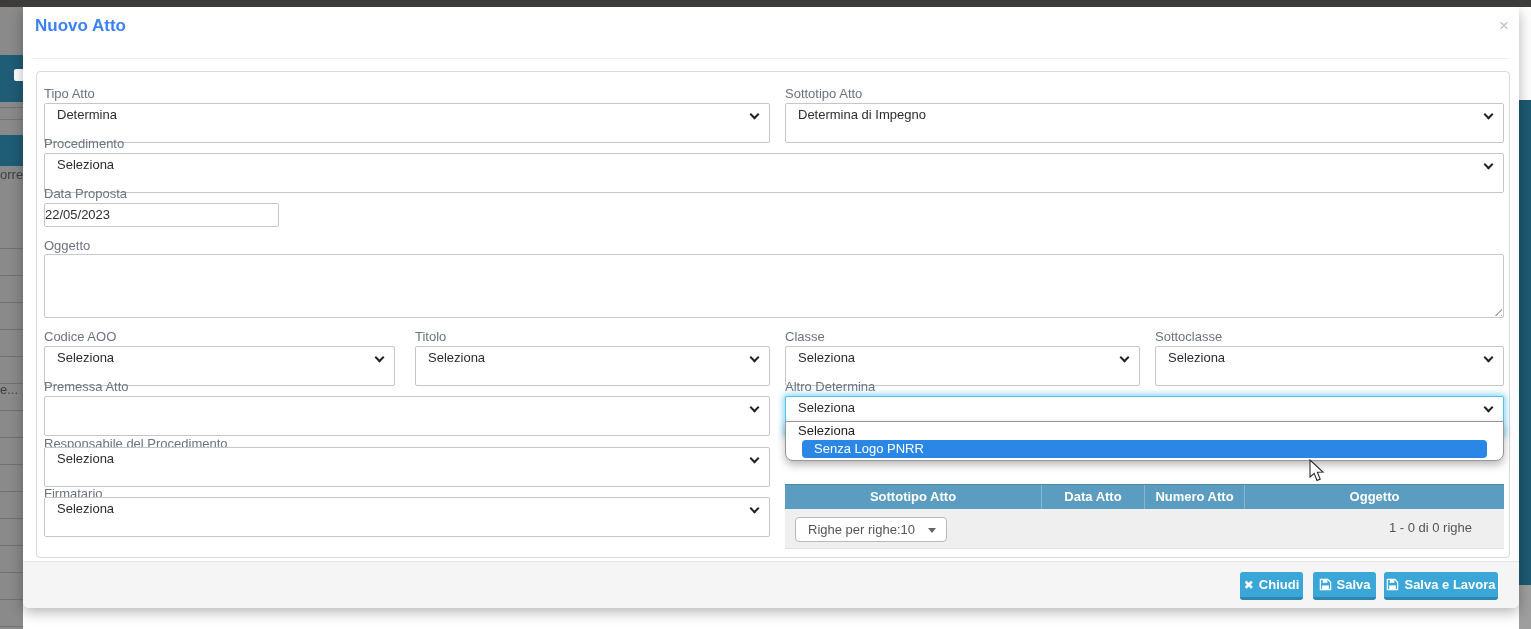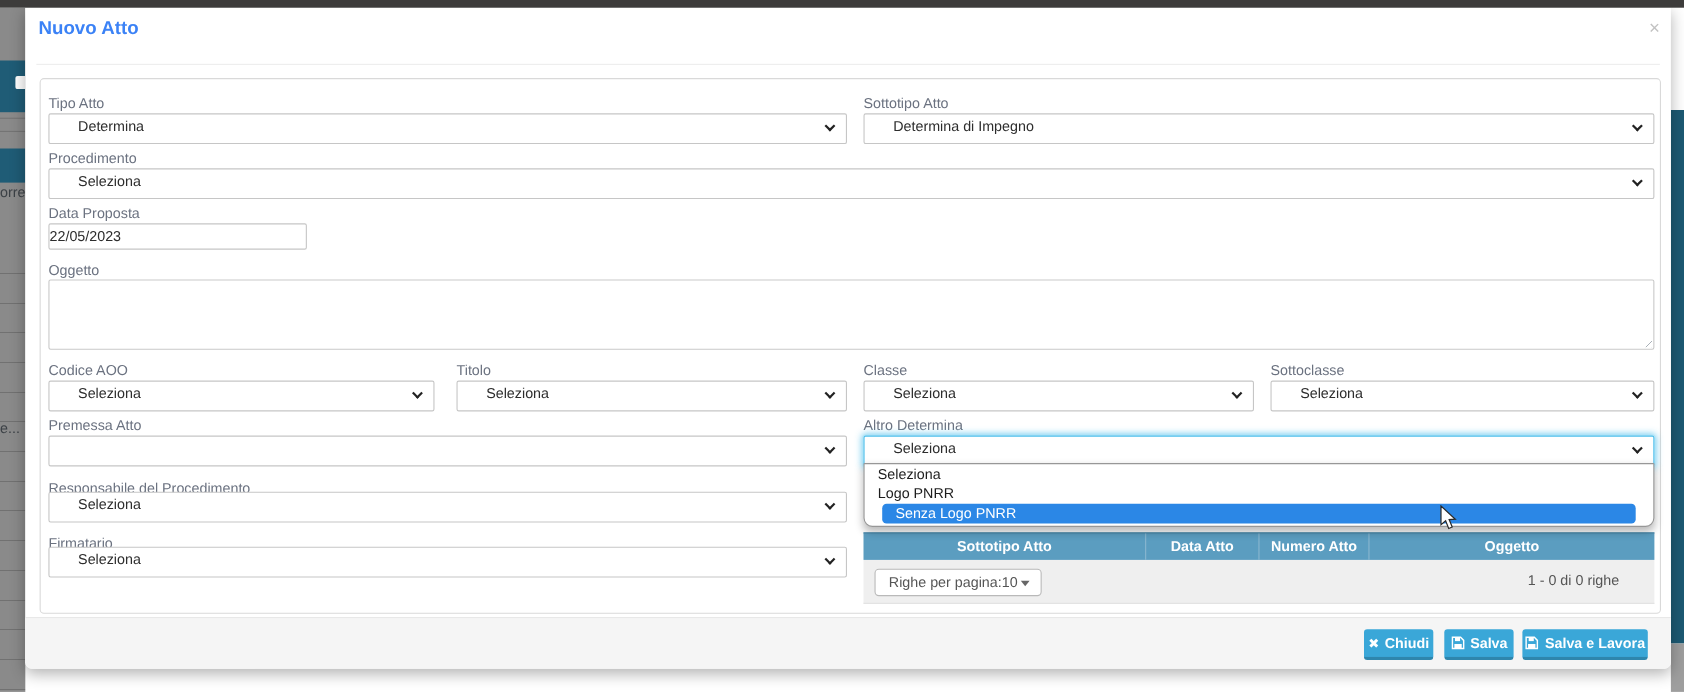--- a/index.html
+++ b/index.html
@@ -24,22 +24,22 @@
   
   .modal { position:absolute; left:23px; top:7px; width:1496px; height:601px; background:#fff;
            border-radius:0 0 6px 6px; box-shadow:0 4px 14px rgba(0,0,0,.3); z-index:2; }
   .modal-title { position:absolute; left:12px; top:9px; font-size:17px; font-weight:700; color:#3b82f6; }
   .modal-close { position:absolute; right:10px; top:10px; font-size:17px; color:#c2c2c2; cursor:pointer; line-height:1; }
   .header-divider { position:absolute; left:10px; top:51px; width:1476px; height:1px; background:#ededed; }
   .panel { position:absolute; left:13px; top:64px; width:1474px; height:487px; border:1px solid #d9d9d9; border-radius:4px; }
 
   
   .lbl { position:absolute; font-size:13px; color:#6b7280; white-space:nowrap; }
-  .sel { position:absolute; height:28px; background:#fff; border:1px solid #c6c6c6; border-radius:2px;
-         font-size:13px; color:#2d2d2d; line-height:22px; padding-left:26px; }
+  .sel { position:absolute; height:40px; background:#fff; border:1px solid #c6c6c6; border-radius:2px;
+         font-size:13px; color:#2d2d2d; line-height:22px; padding-left:12px; }
   .chev { position:absolute; right:11px; top:7px; width:7px; height:7px;
           border-right:2px solid #222; border-bottom:2px solid #222; transform:rotate(45deg); }
   .txt { position:absolute; height:24px; background:#fff; border:1px solid #c6c6c6; border-radius:2px;
          font-size:13px; color:#2d2d2d; line-height:22px; }
   .ta  { position:absolute; background:#fff; border:1px solid #c9c9c9; border-radius:2px; }
   .ta .grip { position:absolute; right:1px; bottom:1px; width:9px; height:9px;
               background:repeating-linear-gradient(-45deg, #aab1b8 0 1px, transparent 1px 4px);
               clip-path:polygon(100% 0, 100% 100%, 0 100%); }
   .sel.focused { border:1px solid #52c0ec; box-shadow:0 0 0 1px #b5e6f8, 0 0 7px 1px rgba(82,192,236,.85); }
 
@@ -162,21 +162,20 @@
     <span class="chev"></span>
   </div>
   <div class="lbl" style="left:762px; top:372px">Altro Determina</div>
   <div class="sel focused" style="left:762px; top:389px; width:719px">
     <span>Seleziona</span>
     <span class="chev"></span>
   </div>
 
   <div class="dropdown">
     <div class="dd-opt">Seleziona</div>
-    <div class="dd-opt">Logo PNRR</div>
     <div class="dd-opt hl">Senza Logo PNRR</div>
   </div>
 
   <div class="lbl" style="left:21px; top:429px">Responsabile del Procedimento</div>
   <div class="sel" style="left:21px; top:440px; width:726px">
     <span>Seleziona</span>
     <span class="chev"></span>
   </div>
   <div class="lbl" style="left:21px; top:479px">Firmatario</div>
   <div class="sel" style="left:21px; top:490px; width:726px">
@@ -185,21 +184,21 @@
   </div>
 
   <div class="tbl-head">
     <div class="th th-1">Sottotipo Atto</div>
     <div class="th th-2">Data Atto</div>
     <div class="th th-3">Numero Atto</div>
     <div class="th th-4">Oggetto</div>
   </div>
   <div class="tbl-foot">
     <div class="rows-btn">
-      <span>Righe per pagina:10</span>
+      <span>Righe per righe:10</span>
       <span class="tri"></span>
     </div>
     <div class="range-lbl">1 - 0 di 0 righe</div>
   </div>
 
   <div class="footer">
     <div class="btn btn-chiudi">
       <span class="x-glyph">✖</span>
       <span>Chiudi</span>
     </div>

